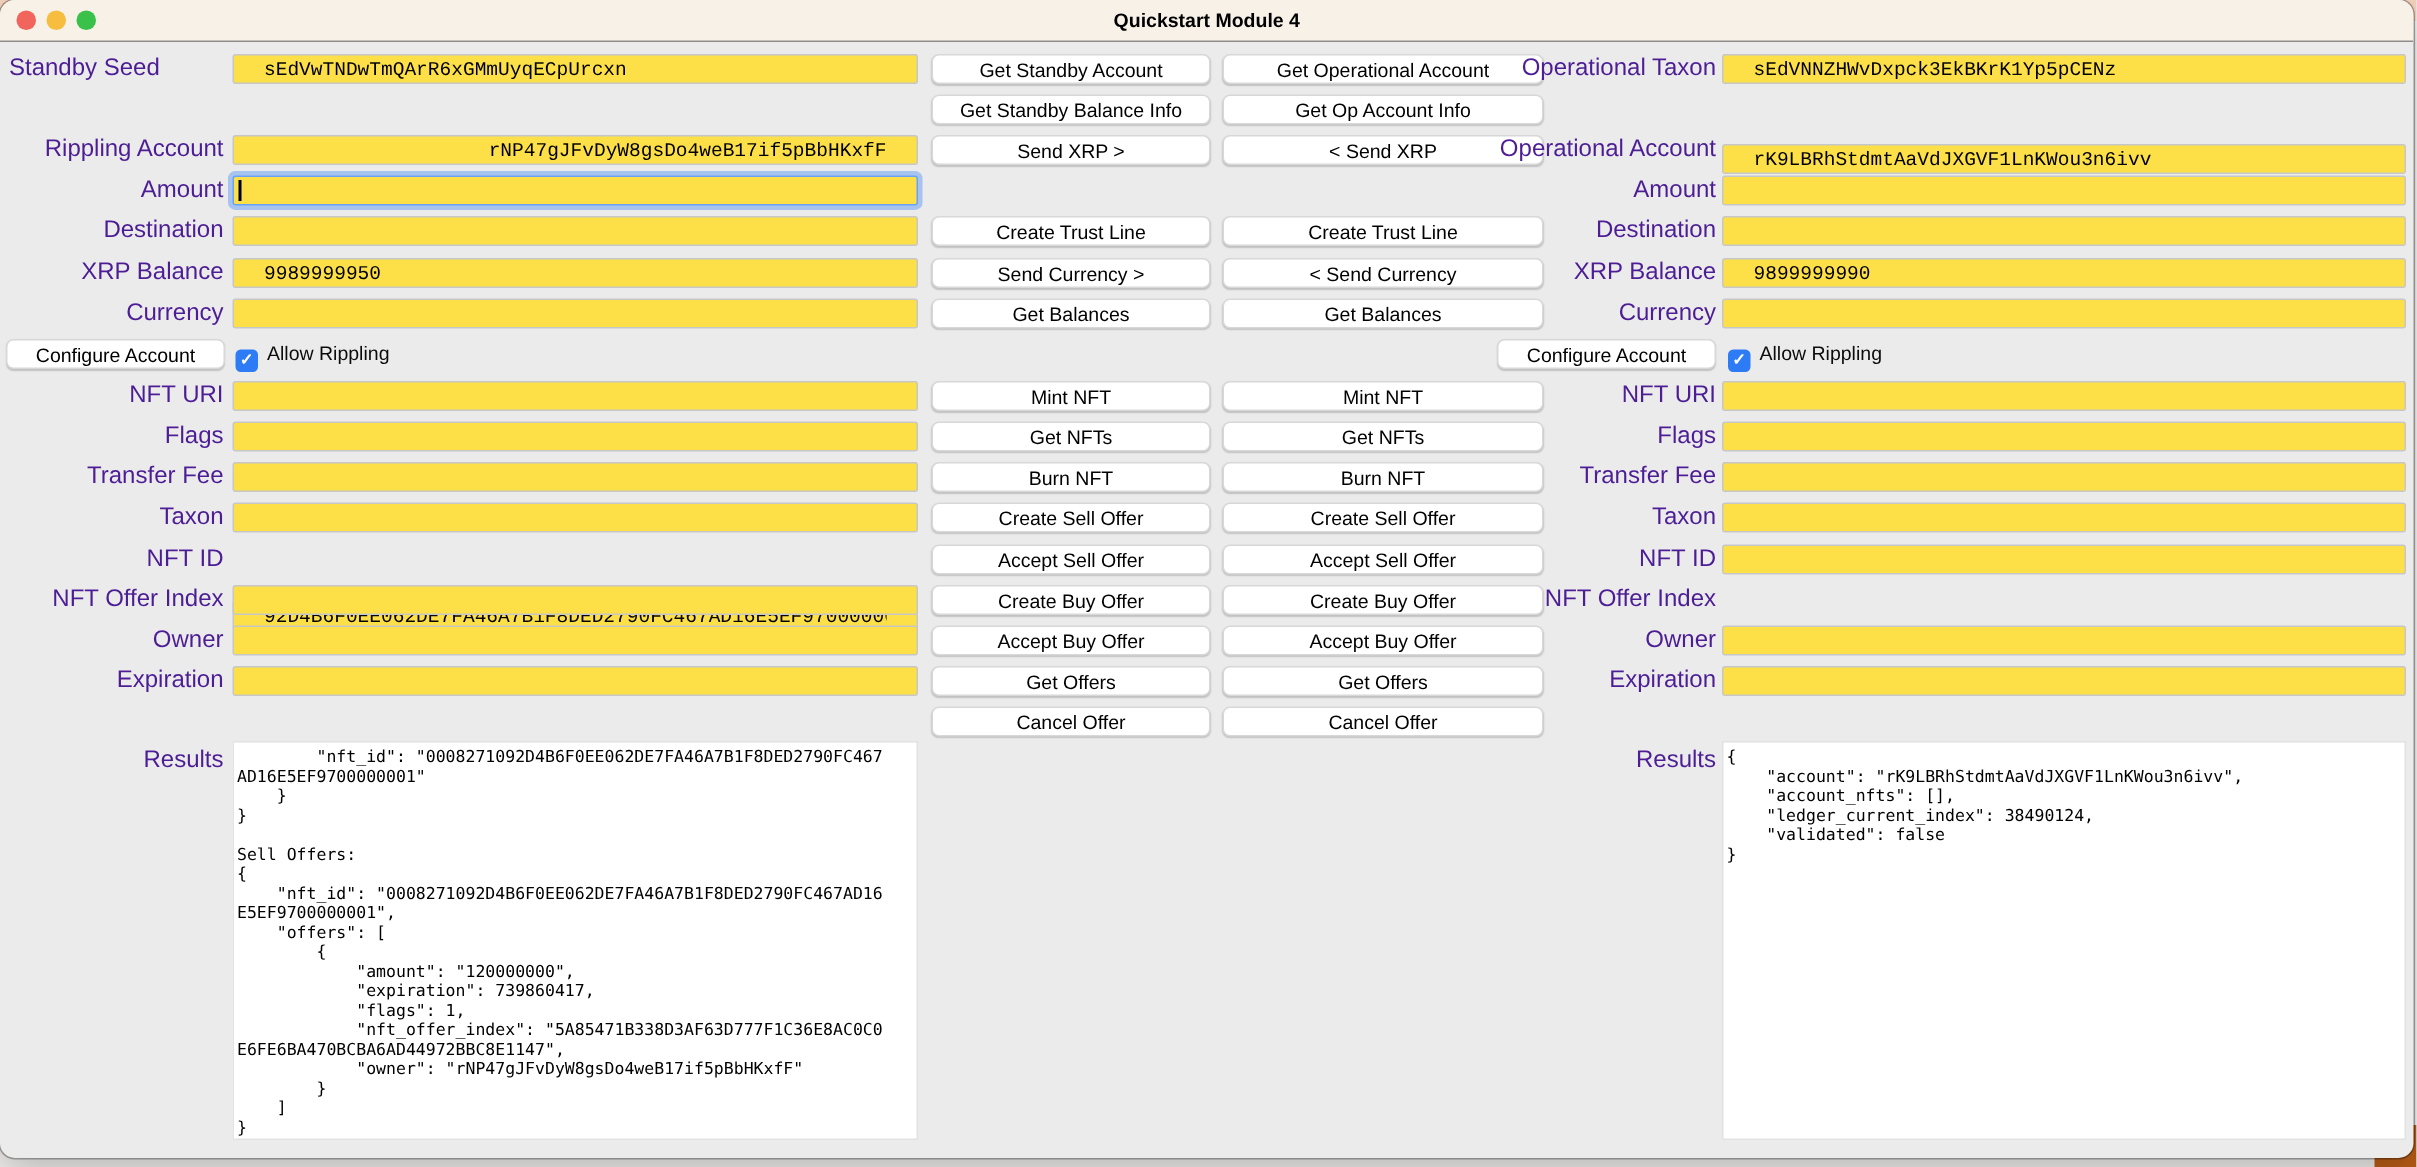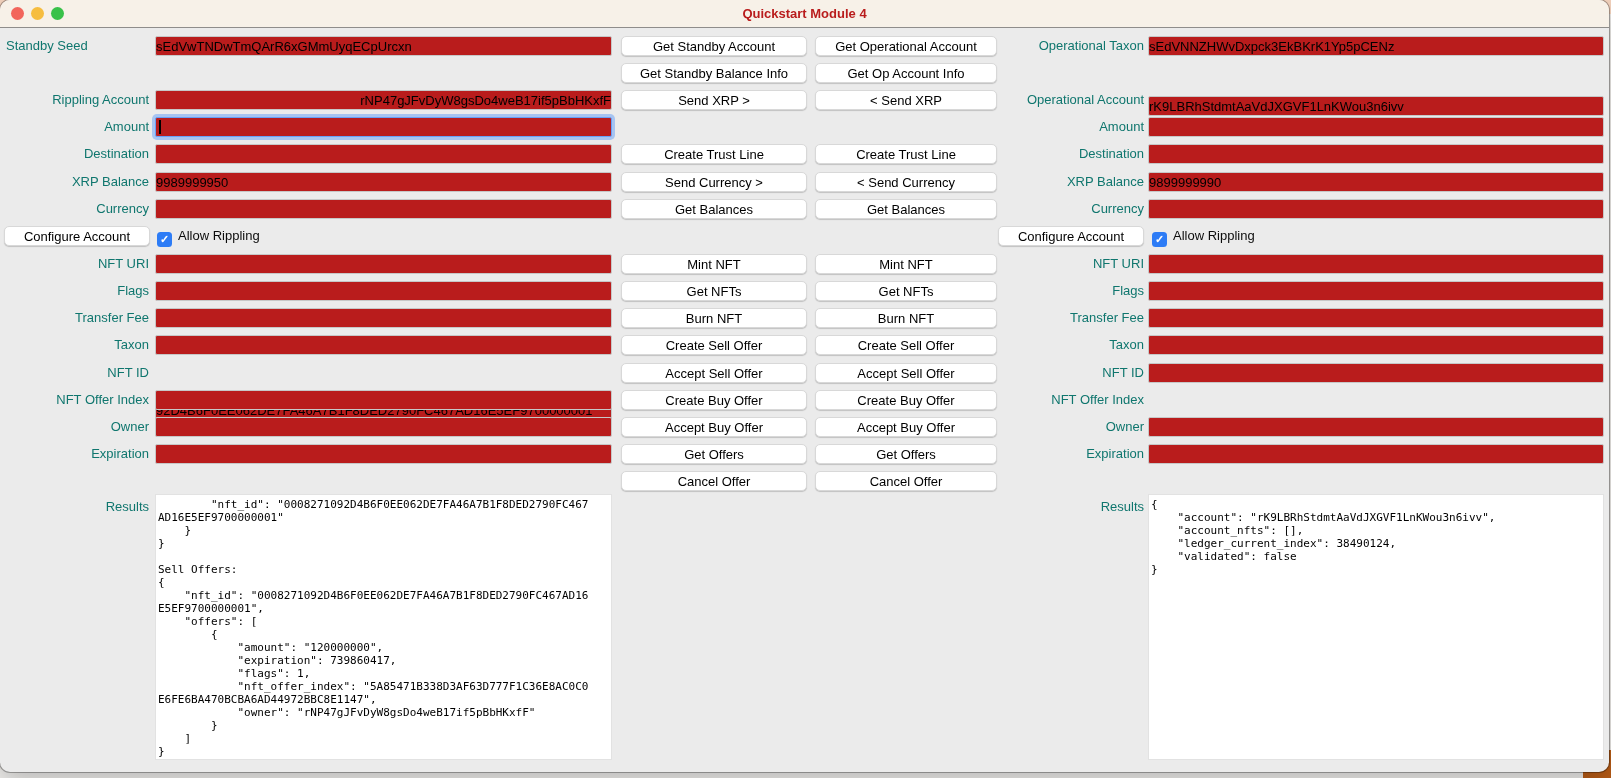--- a/index.html
+++ b/index.html
@@ -11,49 +11,49 @@
   .desktop-top{position:absolute;top:0;left:0;right:0;height:14px;background:#f3d2bd}
   .desktop-br{position:absolute;right:0;bottom:0;width:28px;height:28px;background:#b85c16}
   .desktop-bottom{position:absolute;left:0;right:28px;bottom:0;height:8px;background:#efeeec}
 
   .window{
     position:absolute;left:0;top:0;width:1609px;height:772px;border-radius:10px;
     background:#ebebeb;overflow:hidden;
     box-shadow:0 0 0 1px rgba(0,0,0,.30),0 10px 26px rgba(0,0,0,.22);
   }
   .titlebar{position:absolute;top:0;left:0;width:100%;height:28px;background:#f7f1e8;border-bottom:1px solid #8f8d8b;box-sizing:border-box}
-  .title{position:absolute;left:0;right:0;top:0;height:27px;line-height:27px;text-align:center;font-size:13px;font-weight:700;color:#b91c1c}
+  .title{position:absolute;left:0;right:0;top:0;height:27px;line-height:27px;text-align:center;font-size:13px;font-weight:700;color:#000000}
   .tl{position:absolute;top:7px;width:13px;height:13px;border-radius:50%;border:0;padding:0;cursor:default}
   .tl.red{left:11px;background:#f2655c}
   .tl.yellow{left:31px;background:#f6bd3f}
   .tl.green{left:51px;background:#39c149}
 
-  .lbl{position:absolute;height:20px;line-height:20px;font-size:13px;color:#0f766e;text-align:right}
+  .lbl{position:absolute;height:20px;line-height:20px;font-size:16px;color:#4c1d95;text-align:right}
   .lab-L{left:0;width:149px}
   .lab-Lseed{left:6px;width:200px;text-align:left}
   .lab-R{left:988px;width:156px}
 
   .inp{
-    position:absolute;height:20px;box-sizing:border-box;background:#b91c1c;
-    border:1px solid #c7c7c7;border-radius:2px;font-size:13px;padding:1px 0;
-    font-family:Liberation Sans, sans-serif;color:#000;outline:none;
+    position:absolute;height:20px;box-sizing:border-box;background:#fde047;
+    border:1px solid #c7c7c7;border-radius:2px;font-size:13px;padding:1px 20px;
+    font-family:Liberation Mono, monospace;color:#000;outline:none;
   }
   .inp-L{left:155px;width:457px}
   .inp-R{left:1148px;width:456px}
   .focus{border-color:#69a1f7;box-shadow:0 0 0 3px rgba(111,164,246,.55)}
   .caret{position:absolute;left:159px;top:120px;width:1.5px;height:14px;background:#000}
 
   .btn{
     position:absolute;height:20px;box-sizing:border-box;background:#fff;
     border:1px solid #d8d8d8;border-radius:5px;font-size:13px;color:#000;
     font-family:"Liberation Sans",sans-serif;box-shadow:0 1px 1px rgba(0,0,0,.18);
     padding:0;text-align:center;line-height:17px;cursor:default;
   }
   .b1{left:621px;width:186px}
-  .b2{left:815px;width:182px}
+  .b2{left:815px;width:214px}
   .btn-cfgL{left:4px;width:146px}
   .btn-cfgR{left:998px;width:146px}
 
   .chk{position:absolute;height:20px;line-height:20px;font-size:13px;color:#0c0c0c;cursor:default}
   .chk-L{left:157px}
   .chk-R{left:1152px}
   .chk .box{
     display:inline-block;width:15px;height:15px;border-radius:3.5px;background:#2d7cf6;
     color:#fff;font-size:11px;line-height:15px;text-align:center;font-weight:700;
     vertical-align:-3px;margin-right:6px;

